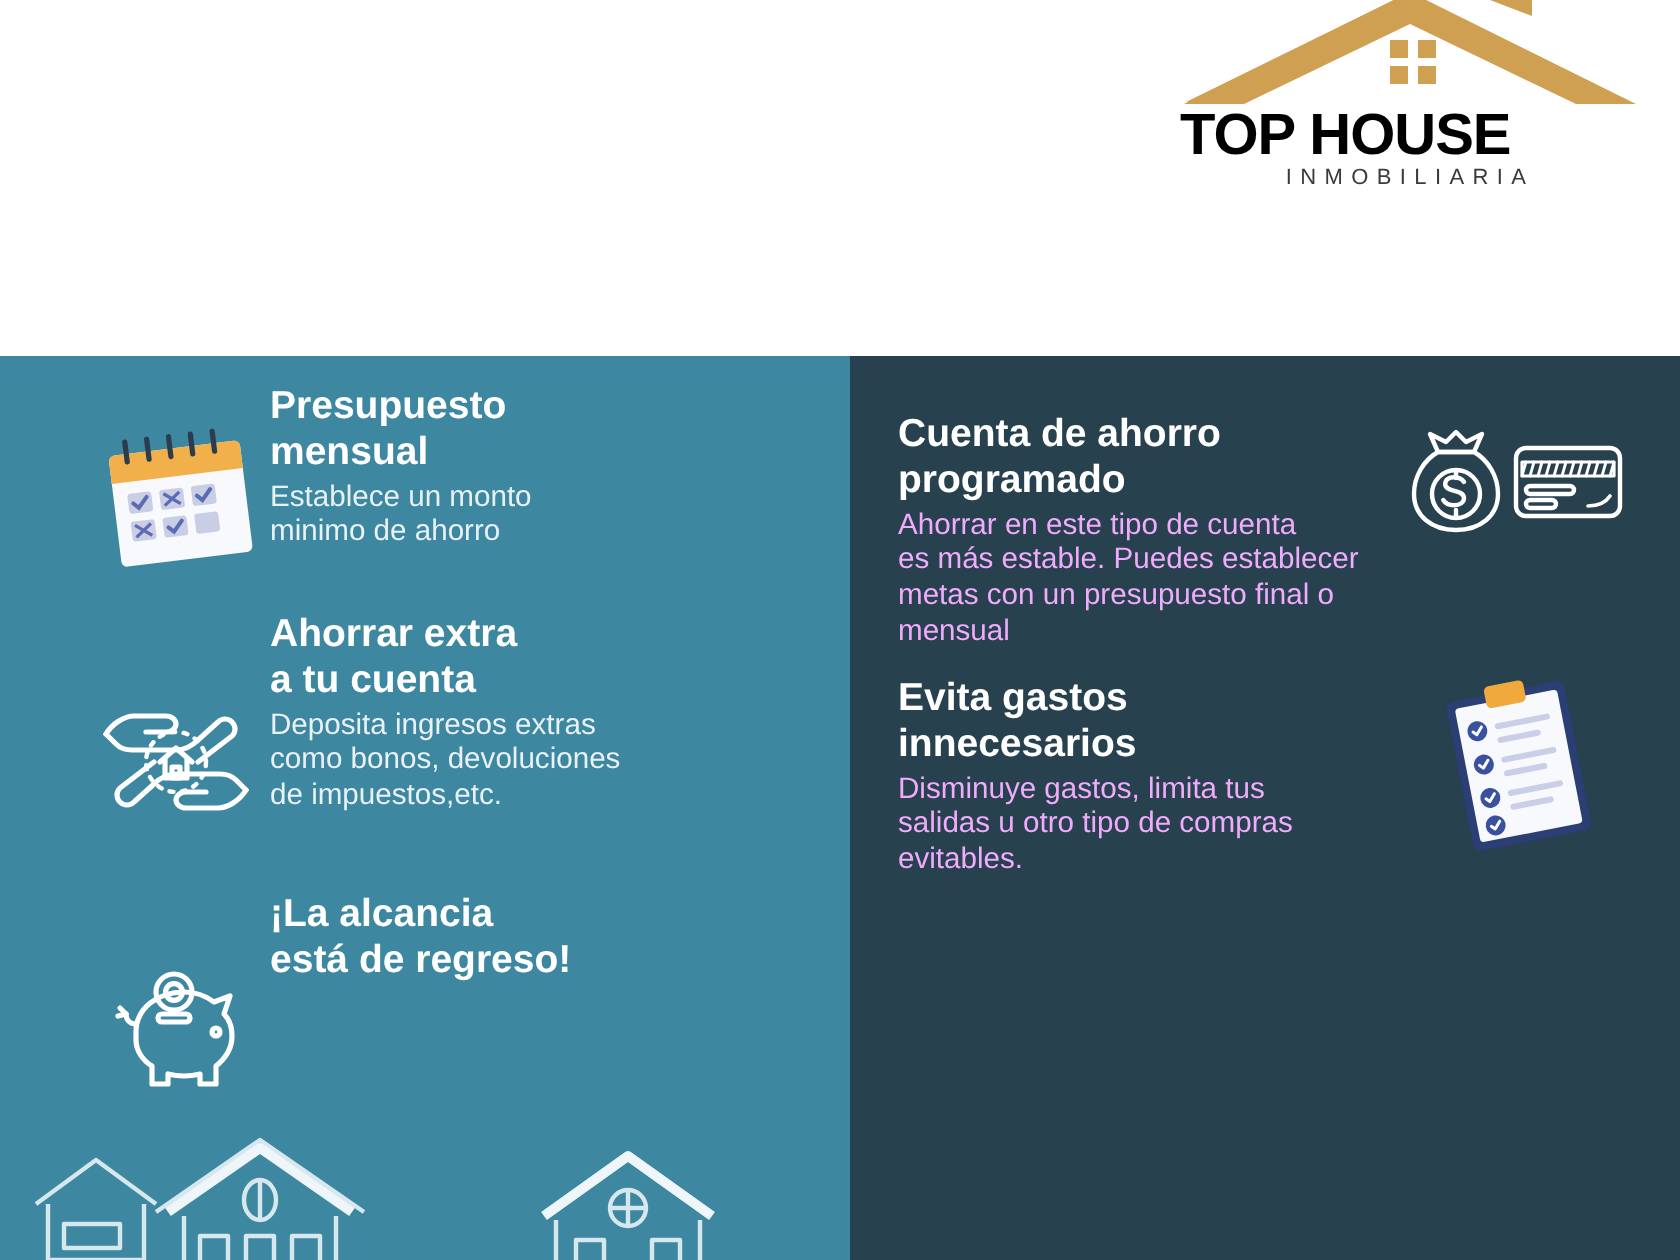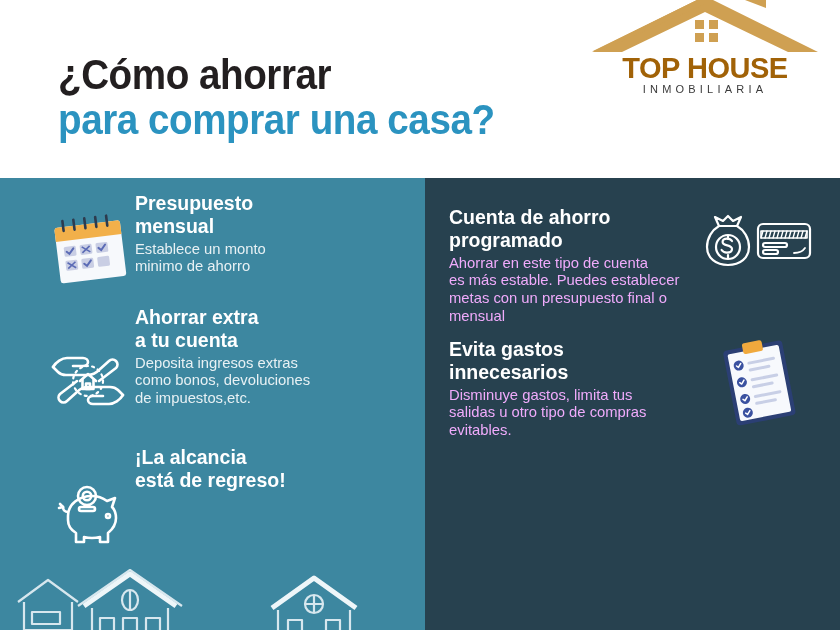--- a/index.html
+++ b/index.html
@@ -44,22 +44,21 @@
     margin-top:2px;
   }
 
   
   #logo{
     position:absolute;left:590px;top:-4px;width:230px;height:118px;
   }
   #logo-mark{position:absolute;left:0;top:0;width:230px;height:58px;}
   #logo-name{
     position:absolute;left:0;top:58px;width:230px;
-    text-align:center;
-    font-size:29px;font-weight:bold;color:#a16207;
+    font-size:29px;font-weight:bold;color:#000000;
     letter-spacing:-0.5px;
     line-height:1;
   }
   #logo-sub{
     position:absolute;left:0;top:88px;width:230px;
     text-align:center;
     font-size:11px;color:#3a3a3a;
     letter-spacing:4.2px;
     line-height:1;
   }
@@ -122,24 +121,20 @@
     pointer-events:none;
   }
 </style>
 </head>
 <body>
 
 <div id="poster">
 
   <div id="header">
 
-    <div id="title-block">
-      <div id="title-line1" class="title-line">¿Cómo ahorrar</div>
-      <div id="title-line2" class="title-line">para comprar una casa?</div>
-    </div>
 
     <div id="logo">
       <svg id="logo-mark" viewBox="0 0 230 58">
         <polygon points="115,0 228,56 198,56 115,16 32,56 2,56" fill="#cfa052"></polygon>
         <polygon points="115,2 160,24 160,0 176,0 176,32 199,44 115,9" fill="#cfa052" opacity="0"></polygon>
         <polygon points="155,0 176,0 176,12 155,4" fill="#cfa052"></polygon>
         <polygon points="115,8 10,55 3,55 115,0" fill="#cfa052"></polygon>
         <rect x="105" y="24" width="9" height="9" fill="#cfa052"></rect>
         <rect x="119" y="24" width="9" height="9" fill="#cfa052"></rect>
         <rect x="105" y="37" width="9" height="9" fill="#cfa052"></rect>

